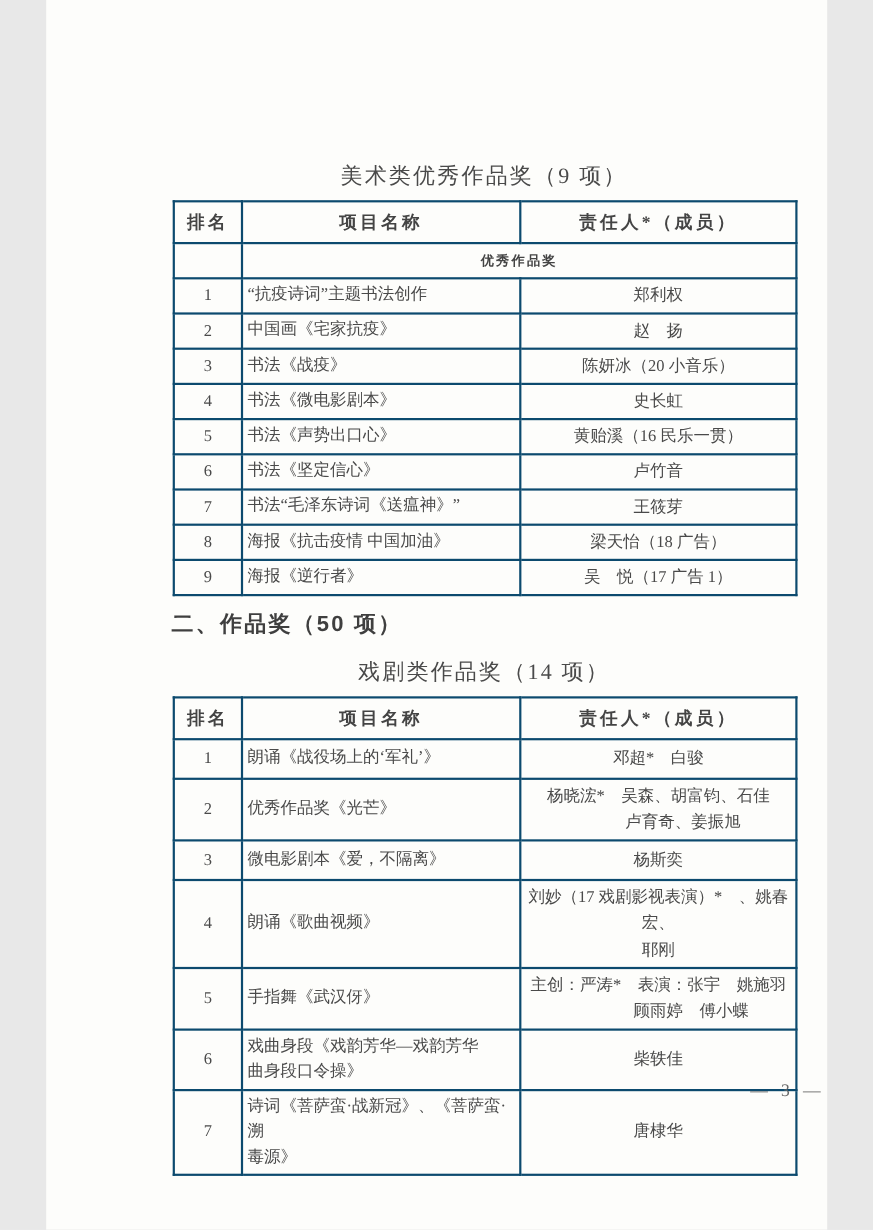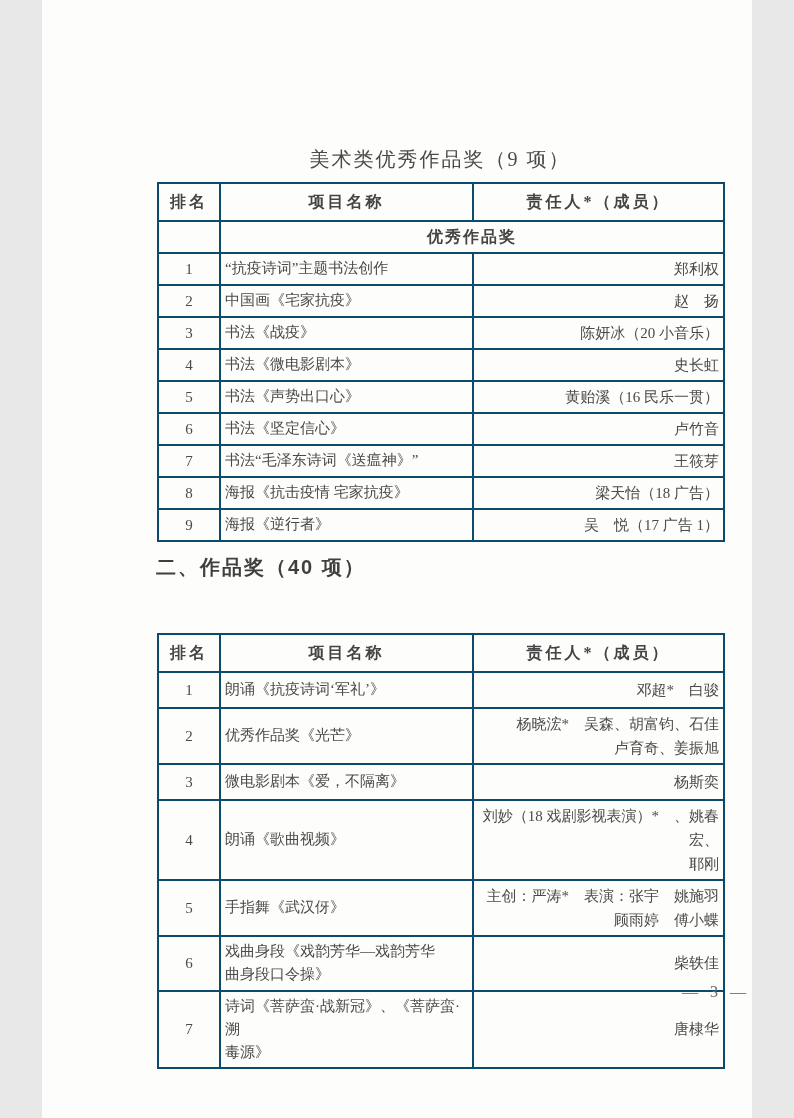--- a/index.html
+++ b/index.html
@@ -55,33 +55,33 @@
   }
   table.awards th {
     font-size: 16px;
     font-weight: bold;
     letter-spacing: 3px;
     height: 30px;
     color: #444444;
   }
   tr.subheader-row td {
     font-weight: bold;
-    font-size: 16px;
+    font-size: 12px;
     text-align: center;
     letter-spacing: 2px;
     height: 24px;
     color: #444444;
   }
   td.cell-rank { text-align: center; }
   td.cell-project {
     white-space: pre-line;
     line-height: 1.55;
   }
   td.cell-person {
-    text-align: right;
+    text-align: center;
     padding-left: 9px;
     white-space: pre-wrap;
     line-height: 1.6;
     margin-left: 40px;
   }
   .table-1 tbody tr { height: 30px; }
   .table-2 tbody tr { height: 36px; }
   .table-2 tbody tr.tall { height: 51px; }
   .page-number {
     position: absolute;
@@ -147,68 +147,69 @@
         <td class="cell-project">书法《坚定信心》</td>
         <td class="cell-person">卢竹音</td>
       </tr>
       <tr>
         <td class="cell-rank">7</td>
         <td class="cell-project">书法“毛泽东诗词《送瘟神》”</td>
         <td class="cell-person">王筱芽</td>
       </tr>
       <tr>
         <td class="cell-rank">8</td>
-        <td class="cell-project">海报《抗击疫情 宅家抗疫》</td>
+        <td class="cell-project">海报《抗击疫情 中国加油》</td>
         <td class="cell-person">梁天怡（18 广告）</td>
       </tr>
       <tr>
         <td class="cell-rank">9</td>
         <td class="cell-project">海报《逆行者》</td>
         <td class="cell-person">吴　悦（17 广告 1）</td>
       </tr>
     </tbody>
   </table>
 
-  <div class="section-heading">二、作品奖（40 项）</div>
-
+  <div class="section-heading">二、作品奖（50 项）</div>
+
+  <div class="doc-title title-2">戏剧类作品奖（14 项）</div>
 
   <table class="awards table-2">
     <colgroup>
         <col class="c-rank">
         <col class="c-project">
         <col class="c-person">
       </colgroup>
     <thead>
       <tr>
         <th>排名</th>
         <th>项目名称</th>
         <th>责任人*（成员）</th>
       </tr>
     </thead>
     <tbody>
       <tr>
         <td class="cell-rank">1</td>
-        <td class="cell-project">朗诵《抗疫诗词‘军礼’》</td>
+        <td class="cell-project">朗诵《战役场上的‘军礼’》</td>
         <td class="cell-person">邓超*　白骏</td>
       </tr>
       <tr class="tall">
         <td class="cell-rank">2</td>
         <td class="cell-project">优秀作品奖《光芒》</td>
         <td class="cell-person">杨晓浤*　吴森、胡富钧、石佳
 　　　卢育奇、姜振旭</td>
       </tr>
       <tr>
         <td class="cell-rank">3</td>
         <td class="cell-project">微电影剧本《爱，不隔离》</td>
         <td class="cell-person">杨斯奕</td>
       </tr>
       <tr class="tall">
         <td class="cell-rank">4</td>
         <td class="cell-project">朗诵《歌曲视频》</td>
-        <td class="cell-person">刘妙（18 戏剧影视表演）*　、姚春宏、
+        <td class="cell-person">刘妙（17 戏剧影视表演）*　、姚春宏、
 耶刚</td>
       </tr>
       <tr class="tall">
         <td class="cell-rank">5</td>
         <td class="cell-project">手指舞《武汉伢》</td>
         <td class="cell-person">主创：严涛*　表演：张宇　姚施羽
 　　　　顾雨婷　傅小蝶</td>
       </tr>
       <tr class="tall">
         <td class="cell-rank">6</td>

